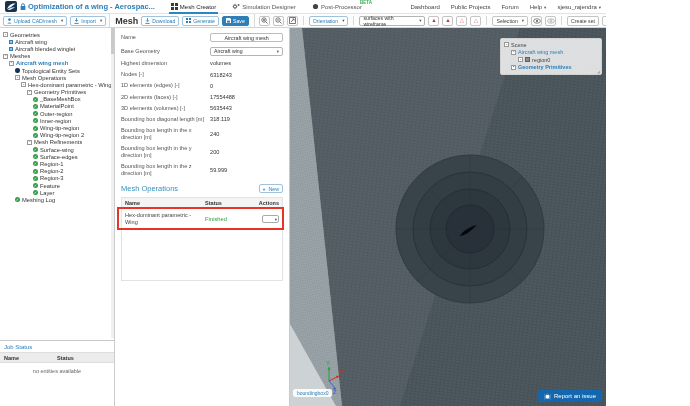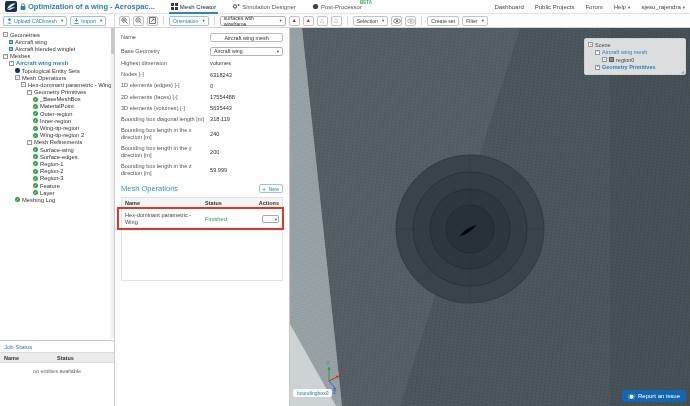--- a/index.html
+++ b/index.html
@@ -1,17 +1,17 @@
 <!DOCTYPE html>
 <html><head>
 <meta charset="utf-8">
 <style>
   html,body{margin:0;padding:0;background:#fff;}
   *{box-sizing:border-box;font-family:"Liberation Sans",sans-serif;}
-  .app{position:relative;width:690px;height:406px;overflow:hidden;background:#f9a8d4;font-size:6px;color:#333;}
+  .app{position:relative;width:606px;height:406px;overflow:hidden;background:#f9a8d4;font-size:6px;color:#333;}
 
   
   .topbar{height:14px;display:flex;align-items:center;padding:0 5px;border-bottom:1px solid #e3e3e3;background:#fff;}
   .logo{width:12px;height:11px;margin-right:3px;flex:0 0 auto;}
   .lock{margin-right:2px;flex:0 0 auto;}
   .app-title{color:#2e7fb8;font-weight:bold;font-size:7.5px;white-space:nowrap;margin-right:14px;}
   .tabs{display:flex;align-items:stretch;height:14px;gap:12px;}
   .tab{display:flex;align-items:center;gap:2px;font-size:6px;color:#555;padding:0 2px;position:relative;cursor:pointer;}
   .tab.active{color:#222;box-shadow:inset 0 -2px 0 #2e86c1;}
   .tab .beta{position:absolute;top:0px;right:-8px;color:#2fae4e;font-size:4.5px;font-weight:bold;}
@@ -159,20 +159,43 @@
       </button>
       <button class="btn caret">
         <svg width="5" height="6" viewBox="0 0 5 6">
           <path d="M2.5 0v3M1 2l1.5 1.6L4 2" fill="none" stroke="#2e7fb8" stroke-width="0.8"></path>
           <path d="M0.4 5.4h4.2" stroke="#2e7fb8" stroke-width="0.9"></path>
         </svg>
         <span>Import</span>
       </button>
     </div>
 
+    <div class="sub-mid">
+      <span class="mesh-title">Mesh</span>
+      <button class="btn">
+        <svg width="5" height="6" viewBox="0 0 5 6">
+          <path d="M2.5 0v3.2M1 2.2l1.5 1.6L4 2.2" fill="none" stroke="#2e7fb8" stroke-width="0.8"></path>
+          <path d="M0.4 5.4h4.2" stroke="#2e7fb8" stroke-width="0.9"></path>
+        </svg>
+        <span>Download</span>
+      </button>
+      <button class="btn">
+        <svg width="5" height="5" viewBox="0 0 5 5">
+          <path d="M0 0h2v2h-2zM3 0h2v2h-2zM0 3h2v2h-2zM3 3h2v2h-2z" fill="#2e7fb8"></path>
+        </svg>
+        <span>Generate</span>
+      </button>
+      <button class="btn primary">
+        <svg width="5" height="5" viewBox="0 0 5 5">
+          <path d="M0 0h4l1 1v4h-5z" fill="#fff"></path>
+          <rect x="1" y="2.6" width="3" height="2" fill="#2e7fb8"></rect>
+        </svg>
+        <span>Save</span>
+      </button>
+    </div>
 
     <div class="sub-right">
       <button class="icon-btn">
         <svg width="7" height="7" viewBox="0 0 7 7">
           <circle cx="3" cy="3" r="2.2" fill="none" stroke="#555" stroke-width="0.8"></circle>
           <path d="M4.7 4.7L6.5 6.5M2 3h2M3 2v2" stroke="#555" stroke-width="0.8"></path>
         </svg>
       </button>
       <button class="icon-btn">
         <svg width="7" height="7" viewBox="0 0 7 7">

